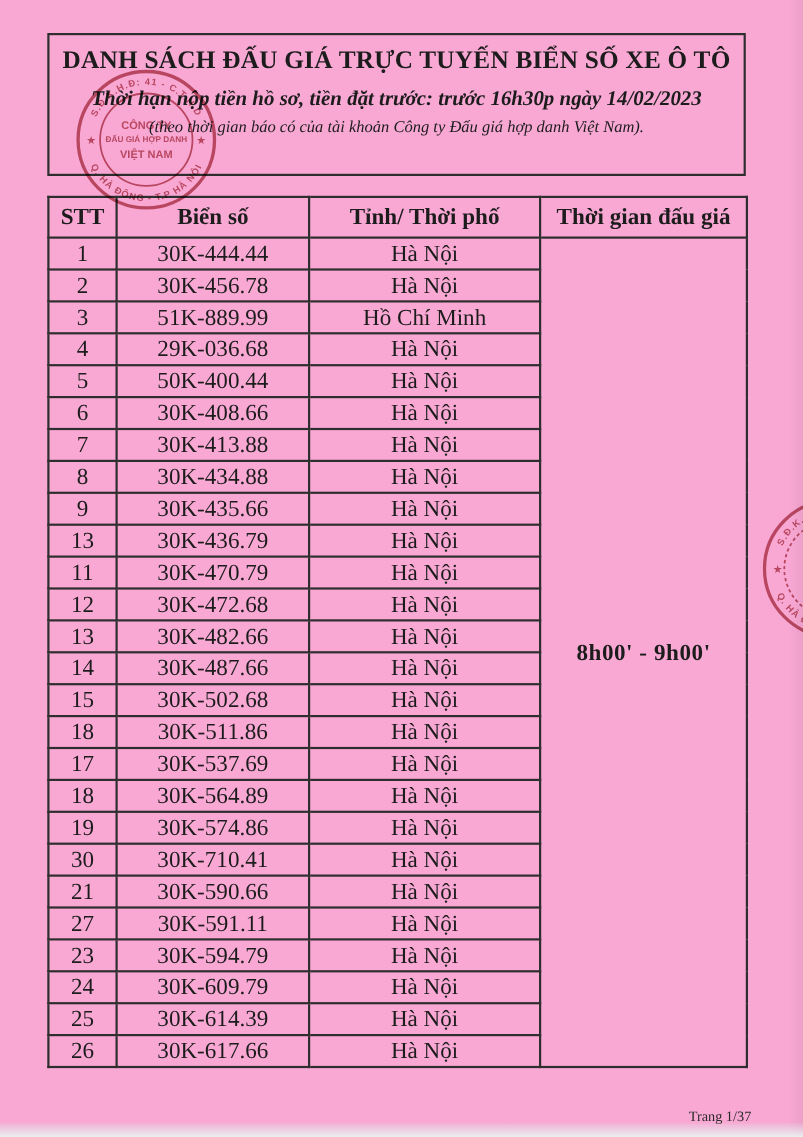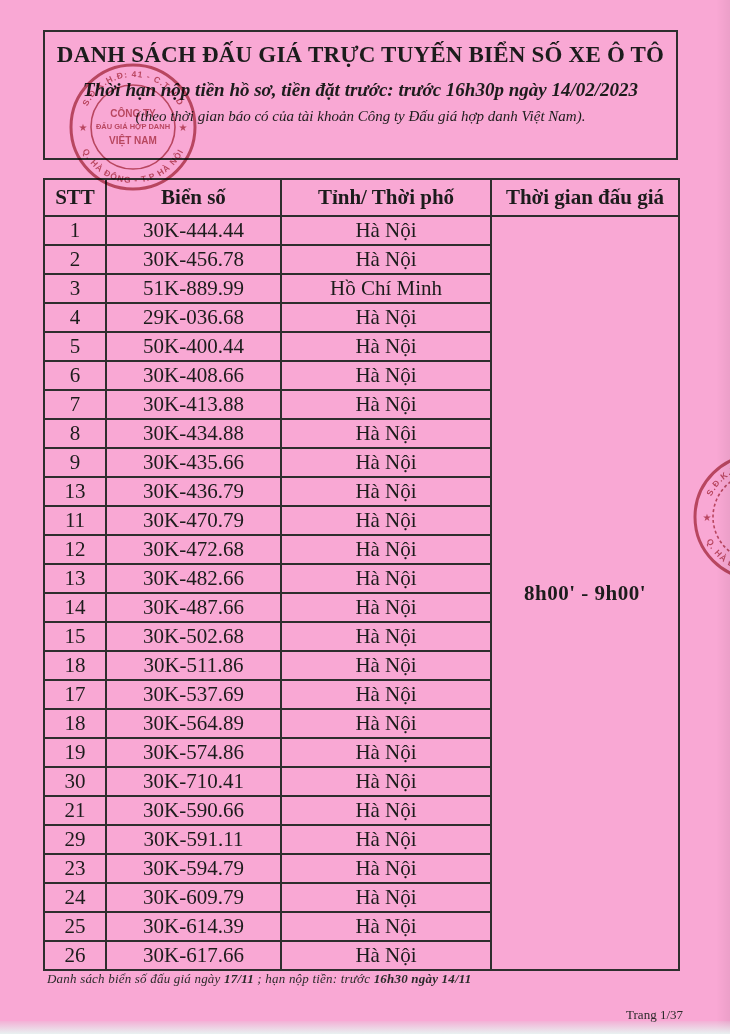--- a/index.html
+++ b/index.html
@@ -205,21 +205,21 @@
           <td>30</td>
           <td>30K-710.41</td>
           <td>Hà Nội</td>
         </tr>
         <tr>
           <td>21</td>
           <td>30K-590.66</td>
           <td>Hà Nội</td>
         </tr>
         <tr>
-          <td>29</td>
+          <td>27</td>
           <td>30K-591.11</td>
           <td>Hà Nội</td>
         </tr>
         <tr>
           <td>23</td>
           <td>30K-594.79</td>
           <td>Hà Nội</td>
         </tr>
         <tr>
           <td>24</td>
@@ -232,21 +232,20 @@
           <td>Hà Nội</td>
         </tr>
         <tr>
           <td>26</td>
           <td>30K-617.66</td>
           <td>Hà Nội</td>
         </tr>
       </tbody>
   </table>
 
-  <div class="footer-note"><span>Danh sách biển số đấu giá ngày </span><span class="b">17/11</span><span> ; hạn nộp tiền: trước </span><span class="b">16h30 ngày 14/11</span></div>
   <div class="page-number">Trang 1/37</div>
 
   <svg class="stamp" style="left:63px; top:57px;" width="140" height="140" viewBox="0 0 140 140">
     <defs>
       <path id="arcTopL" d="M 20 70 A 50 50 0 0 1 120 70"></path>
       <path id="arcBotL" d="M 14 70 A 56 56 0 0 0 126 70"></path>
     </defs>
     <circle class="s-outer" cx="70" cy="70" r="62"></circle>
     <circle class="s-inner" cx="70" cy="70" r="42"></circle>
     <text class="s-rim"><textPath href="#arcTopL" startOffset="50%" text-anchor="middle">S.Đ.K.H.Đ: 41 - C.T.H.D</textPath></text>

